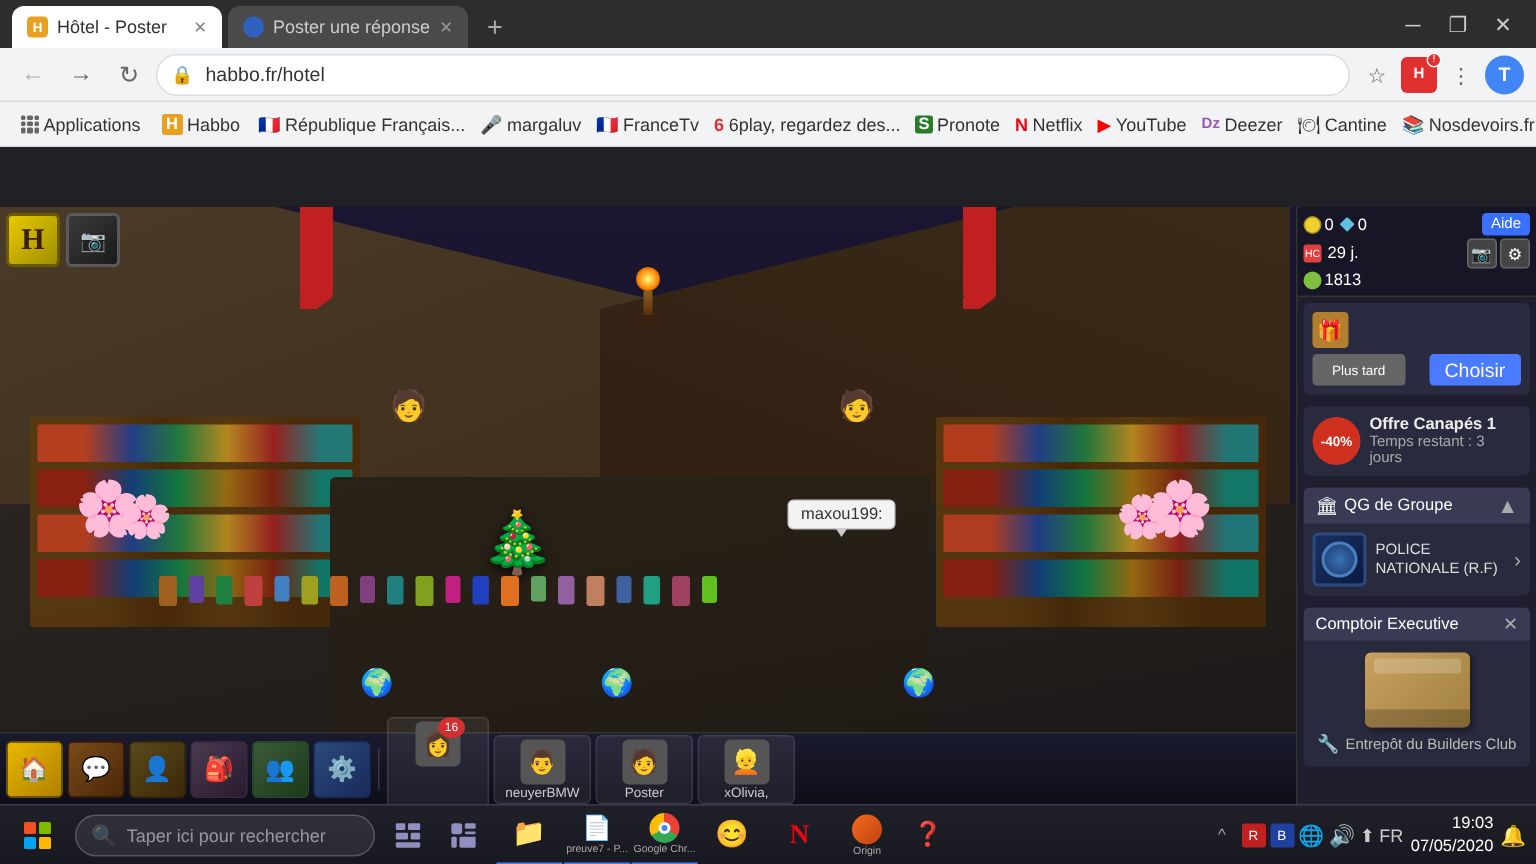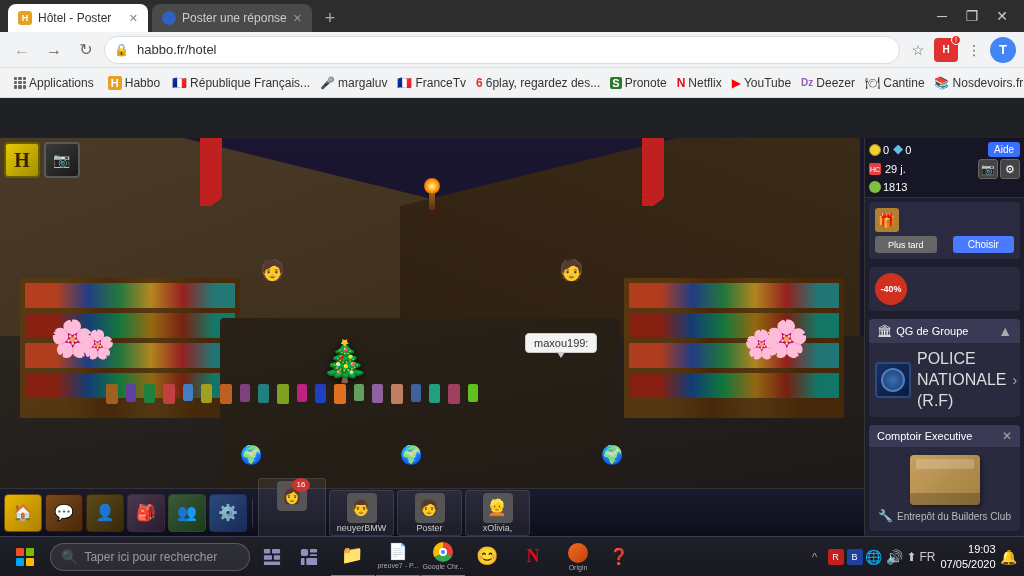--- a/index.html
+++ b/index.html
@@ -320,41 +320,45 @@
           <span>1813</span>
         </div>
       </div>
 
       <div style="background:#2a2a40; margin:4px; border-radius:4px; padding:6px;">
         <div style="display:flex; align-items:flex-start; gap:6px; margin-bottom:4px;">
           <div style="width:24px; height:24px; background:#b08030; border-radius:3px; flex-shrink:0; display:flex; align-items:center; justify-content:center; font-size:14px;">🎁</div>
         </div>
         <div style="display:flex; gap:16px;">
           <button style="flex:1; padding:3px 4px; font-size:9px; border-radius:3px; border:none; background:#666; color:#fff; cursor:pointer;">Plus tard</button>
-          <button style="flex:1; padding:3px 4px; font-size:10px; border-radius:3px; border:none; background:#4a7aff; color:#fff; cursor:pointer;">Choisir</button>
+          <button style="flex:1; padding:3px 4px; font-size:13px; border-radius:3px; border:none; background:#4a7aff; color:#fff; cursor:pointer;">Choisir</button>
         </div>
       </div>
 
       <div style="background:#2a2a3e; margin:4px; border-radius:4px; padding:6px; display:flex; align-items:center; gap:6px;">
         <div style="background:#d03020; color:#fff; border-radius:50%; width:32px; height:32px; display:flex; align-items:center; justify-content:center; font-size:9px; font-weight:bold; flex-shrink:0; line-height:1; text-align:center;">-40%</div>
+        <div>
+          <div style="font-size:11px; color:#eee; font-weight:bold;">Offre Canapés 1</div>
+          <div style="font-size:10px; color:#aaa;">Temps restant : 3 jours</div>
+        </div>
       </div>
 
       <div style="background:#2a2a3e; margin:4px; border-radius:4px; overflow:hidden;">
         <div style="background:#3a3a55; padding:4px 8px; font-size:11px; color:#fff; display:flex; align-items:center; gap:4px; justify-content:space-between;">
           <div style="display:flex; align-items:center; gap:4px;">
             <span style="font-size:12px;">🏛</span>
             <span>QG de Groupe</span>
           </div>
           <span style="color:#aaa; cursor:pointer; font-size:14px;">▲</span>
         </div>
         <div style="display:flex; align-items:center; gap:6px; padding:6px;">
           <div style="width:36px; height:36px; background:linear-gradient(135deg, #1a3060, #0a1a40); border:2px solid #2a4a80; border-radius:4px; display:flex; align-items:center; justify-content:center; flex-shrink:0;">
             <div style="width:24px; height:24px; background:radial-gradient(circle, #3a70b0 0%, #1a3a70 100%); border-radius:50%; border:2px solid #4a80c0;"></div>
           </div>
-          <span style="font-size:16px; color:#ddd; line-height:1.3;">POLICE NATIONALE (R.F)</span>
+          <span style="font-size:10px; color:#ddd; line-height:1.3;">POLICE NATIONALE (R.F)</span>
           <span style="margin-left:auto; color:#aaa; font-size:14px; cursor:pointer;">›</span>
         </div>
       </div>
 
       <div style="background:#2a2a3e; margin:4px; border-radius:4px; overflow:hidden;">
         <div style="background:#3a3a55; padding:4px 8px; font-size:11px; color:#fff; display:flex; align-items:center; justify-content:space-between;">
           <span>Comptoir Executive</span>
           <span style="cursor:pointer; color:#aaa; font-size:12px;">✕</span>
         </div>
         <div style="padding:8px; display:flex; flex-direction:column; align-items:center;">

